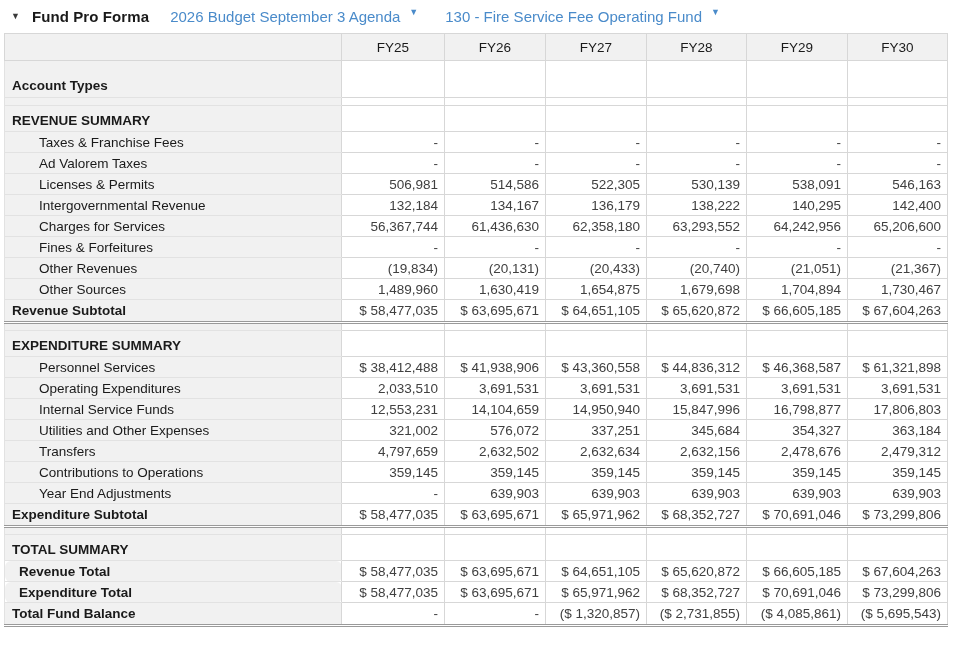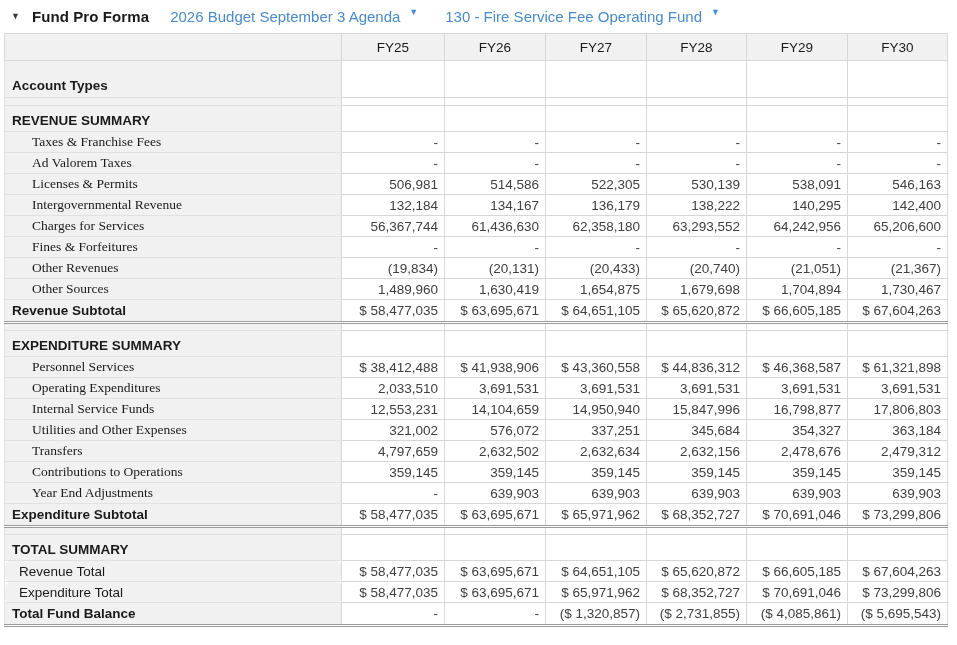--- a/index.html
+++ b/index.html
@@ -83,24 +83,24 @@
   }
   tr.row-tall td { height: 37px; vertical-align: bottom; }
   tr.row-tall td.label-cell { font-weight: bold; padding-bottom: 4px; }
 
   tr.row-spacer td { height: 8px; padding-top: 0; padding-bottom: 0; }
 
   tr.row-section td { height: 26px; vertical-align: bottom; }
   tr.row-section td.label-cell { font-weight: bold; padding-bottom: 3px; }
 
   tr.row-detail td { height: 21px; }
-  tr.row-detail td.label-cell { padding-left: 27px; font-family: Liberation Serif, serif; }
+  tr.row-detail td.label-cell { padding-left: 34px; }
 
   tr.row-total-detail td { height: 21px; border-top: 1px solid #bdbdbd; }
-  tr.row-total-detail td.label-cell { font-weight: normal; padding-left: 14px; border-radius: 6px; }
+  tr.row-total-detail td.label-cell { font-weight: bold; padding-left: 14px; border-radius: 6px; }
 
   tr.row-subtotal td {
     height: 23px;
     border-top: 1px solid #9a9a9a;
     border-bottom: 3px double #9a9a9a;
   }
   tr.row-subtotal td.label-cell { font-weight: bold; }
 </style>
 </head>
 <body>

